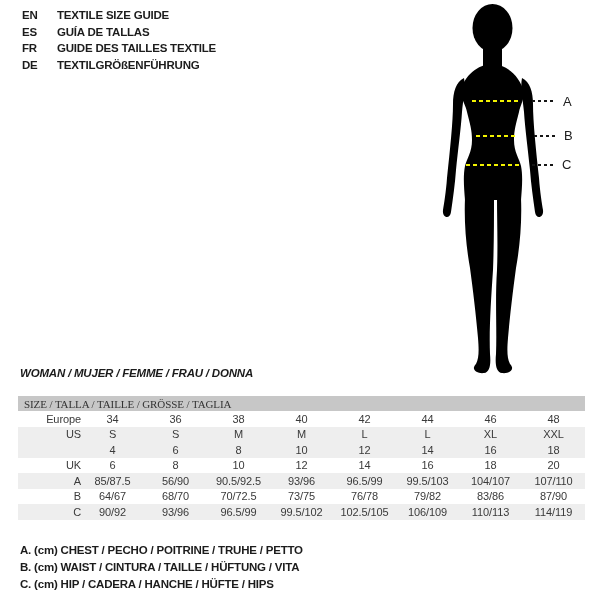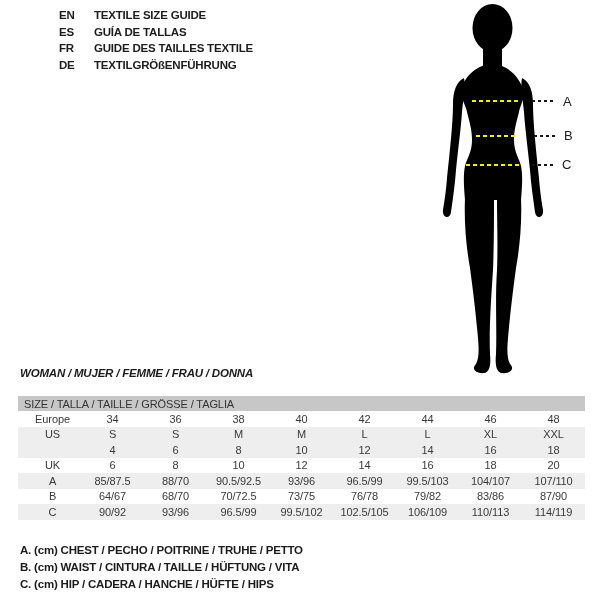--- a/index.html
+++ b/index.html
@@ -4,21 +4,21 @@
 <style>
   html,body{margin:0;padding:0;}
   body{
     width:600px;height:600px;position:relative;background:#ffffff;
     font-family:"Liberation Sans","DejaVu Sans",sans-serif;
     color:#1c1c1c;overflow:hidden;
   }
   
   .lang-list{position:absolute;left:22px;top:7px;}
   .lang-row{display:flex;line-height:16.5px;font-size:11.5px;font-weight:bold;letter-spacing:-0.2px;}
-  .lang-code{width:35px;flex:0 0 35px;margin-left:37px;}
+  .lang-code{width:35px;flex:0 0 35px;}
   .lang-label{white-space:nowrap;}
   
   .figure-svg{position:absolute;left:420px;top:0;width:180px;height:380px;}
   .dash{position:absolute;height:2px;}
   .dash-yellow{background:repeating-linear-gradient(90deg,var(--dash) 0 4px,transparent 4px 7px);}
   .dash-black{background:repeating-linear-gradient(90deg,#161616 0 3px,transparent 3px 6px);}
   .marker-label{position:absolute;font-size:13px;color:#202020;line-height:13px;}
   .mA .dash-yellow{left:472px;top:100px;width:49px;}
   .mA .dash-black{left:532px;top:100px;width:24px;}
   .mA .marker-label{left:563px;top:95px;}
@@ -27,27 +27,27 @@
   .mB .marker-label{left:564px;top:129px;}
   .mC .dash-yellow{left:466px;top:164px;width:55px;}
   .mC .dash-black{left:532px;top:164px;width:24px;}
   .mC .marker-label{left:562px;top:158px;}
   
   .section-title{position:absolute;left:20px;top:367px;font-size:11.5px;font-weight:bold;letter-spacing:-0.2px;font-style:italic;}
   
   .size-table{position:absolute;left:18px;top:396px;width:567px;border-collapse:collapse;table-layout:fixed;}
   .size-table th{
     background:#c7c7c7;color:#333;font-weight:normal;text-align:left;
-    font-size:11px;height:15px;padding:0 0 0 6px;letter-spacing:-0.1px;
+    font-size:11px;height:15px;padding:0 0 0 6px;letter-spacing:-0.1px;font-family:Liberation Serif, serif;
   }
   .size-table td{
     font-size:11px;color:#3a3a3a;height:15.5px;padding:0;text-align:center;
     white-space:nowrap;letter-spacing:-0.1px;
   }
-  .size-table td.row-label{text-align:center;padding-left:6px;width:88px;}
+  .size-table td.row-label{text-align:right;padding-left:6px;width:88px;}
   .size-table tr.shaded td{background:#eeeeee;margin-top:43px;}
   
   .legend{position:absolute;left:20px;top:542px;}
   .legend-row{font-size:11.5px;font-weight:bold;line-height:17px;letter-spacing:-0.2px;white-space:nowrap;}
 </style>
 </head>
 <body style="--dash: #f2f200;">
 
 <div class="lang-list">
     <div class="lang-row">
@@ -191,21 +191,21 @@
         <td>10</td>
         <td>12</td>
         <td>14</td>
         <td>16</td>
         <td>18</td>
         <td>20</td>
       </tr>
       <tr class="shaded">
         <td class="row-label">A</td>
         <td>85/87.5</td>
-        <td>88/70</td>
+        <td>56/90</td>
         <td>90.5/92.5</td>
         <td>93/96</td>
         <td>96.5/99</td>
         <td>99.5/103</td>
         <td>104/107</td>
         <td>107/110</td>
       </tr>
       <tr>
         <td class="row-label">B</td>
         <td>64/67</td>

